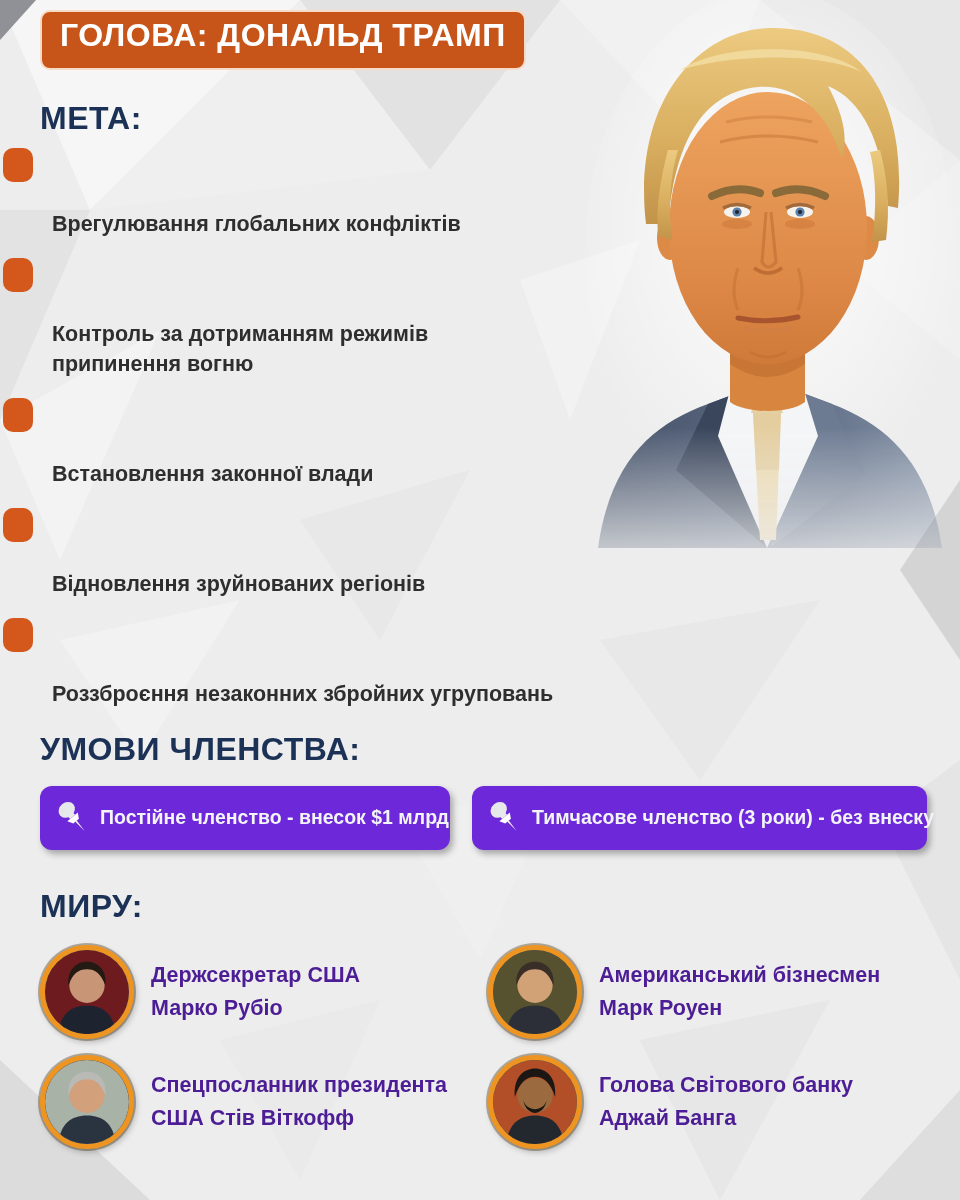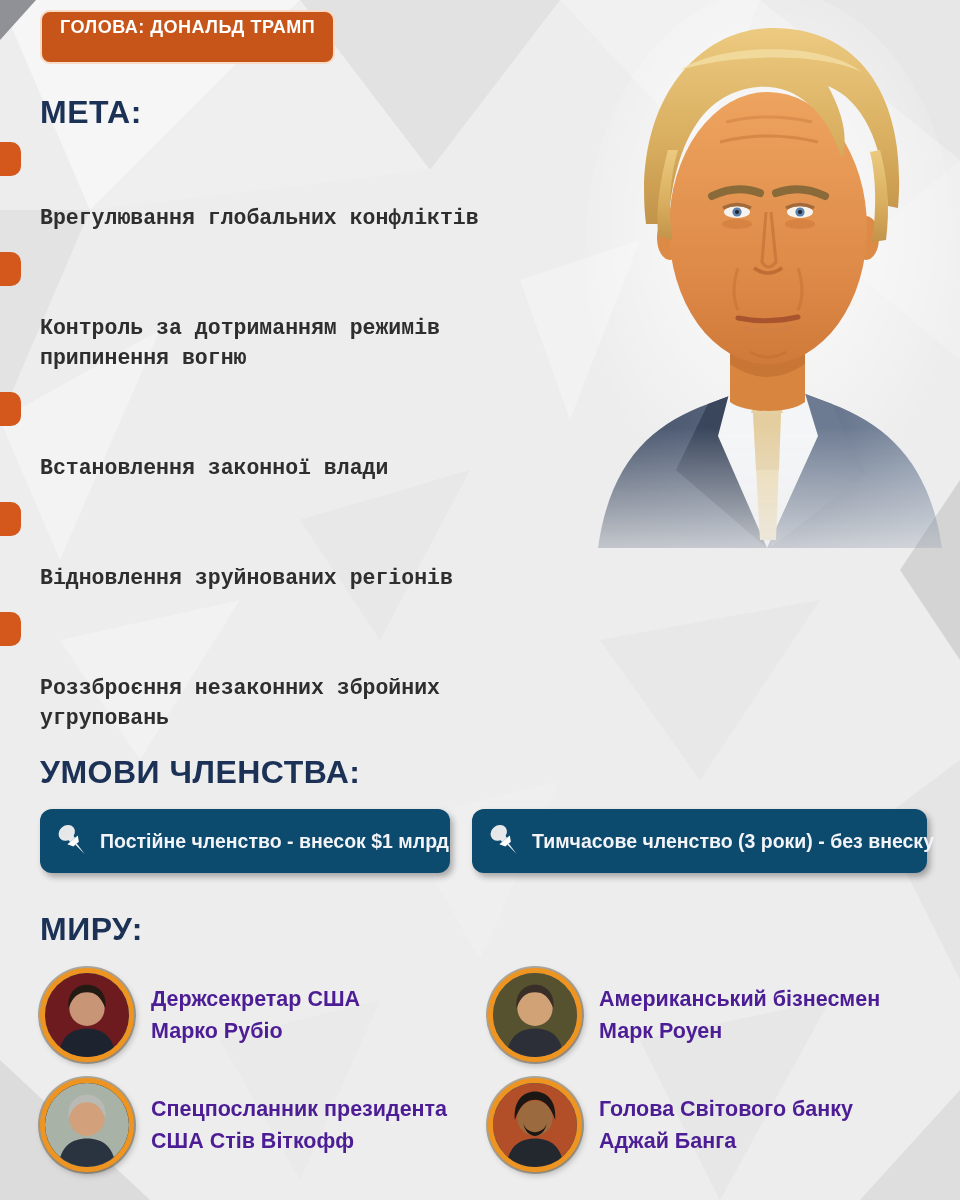--- a/index.html
+++ b/index.html
@@ -18,55 +18,55 @@
   
   .page-title{
     margin:26px 0 0 40px;
     font-size:57px;line-height:1.08;
     font-weight:700;letter-spacing:.5px;
     color:#173a68;
   }
   .chair-badge{
     display:inline-block;
     margin:10px 0 0 40px;
-    padding:5px 18px 24px;
+    padding:5px 18px 14px;
     background:#c75418;
     border:2px solid rgba(255,243,228,.85);
     border-radius:10px;
-    color:#fff;font-size:18px;font-weight:700;letter-spacing:.5px;
+    color:#fff;font-size:32px;font-weight:700;letter-spacing:.5px;
   }
 
   
   .section-heading{
     margin:0 0 0 40px;
     font-size:32px;font-weight:700;letter-spacing:.5px;
     color:#1b3156;
   }
   .meta-heading{margin-top:30px;}
-  .meta-list{margin:14px 0 0 0;padding:0;list-style:none;max-width:580px;font-family:Liberation Mono, monospace;}
+  .meta-list{margin:14px 0 0 12px;padding:0;list-style:none;max-width:580px;}
   .meta-item{
     position:relative;
     margin:0 0 21px 0;
     padding-left:40px;
     font-size:21.5px;font-weight:700;color:#2e2e2e;
     line-height:1.38;white-space:pre-line;
   }
   .meta-bullet{
     position:absolute;left:-9px;top:-3px;
     width:30px;height:34px;
     background:#d4571c;border-radius:10px;
   }
 
   
   .membership-heading{margin-top:12px;}
   .pill-row{display:flex;gap:22px;margin:18px 40px 0 40px;}
   .pill{
     display:flex;align-items:center;
     height:64px;border-radius:12px;
-    background:#0c4a6e;
+    background:#6d28d9;
     box-shadow:3px 4px 6px rgba(0,0,0,.30);
     padding:0 16px 0 12px;box-sizing:border-box;
   }
   .pill-1{width:410px;}
   .pill-2{width:455px;align-items:center;}
   .pin-icon{width:40px;height:40px;flex-shrink:0;margin-right:8px;}
   .pill-label{color:#f2f4f8;font-size:19.5px;font-weight:700;white-space:nowrap;}
 
   
   .composition-heading{margin-top:38px;}

